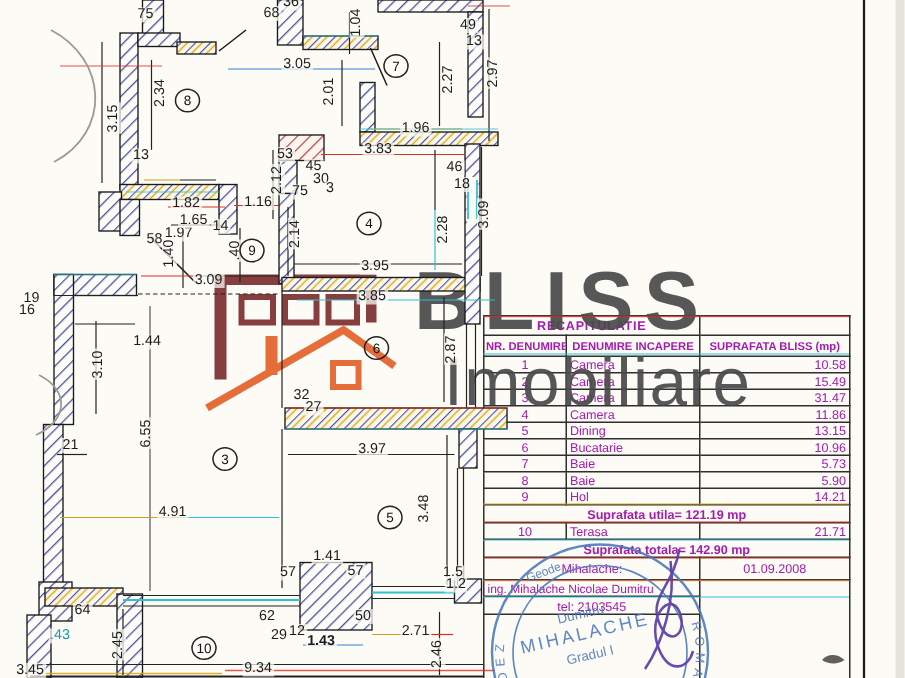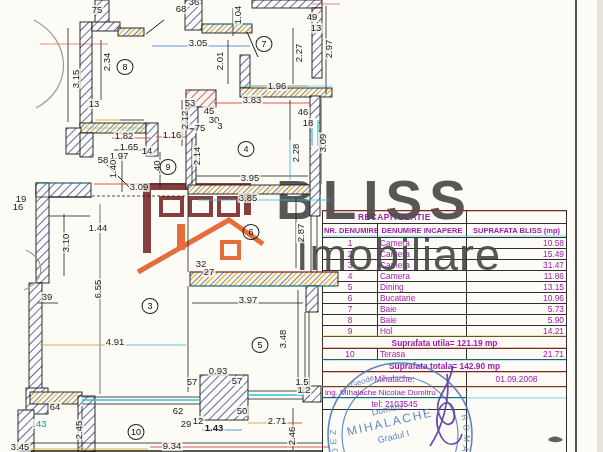--- a/index.html
+++ b/index.html
@@ -326,29 +326,29 @@
       <div class="dim" style="left: 308px; top: 123px;">18</div>
       <div class="dim v" style="left: 296px; top: 153px;">2.28</div>
       <div class="dim v" style="left: 323px; top: 143px;">3.09</div>
       <div class="dim" style="left: 250px; top: 178px;">3.95</div>
       <div class="dim" style="left: 248px; top: 198px;">3.85</div>
       <div class="dim v" style="left: 301px; top: 233px;">2.87</div>
       <div class="dim" style="left: 21px; top: 199px;">19</div>
       <div class="dim" style="left: 18px; top: 207px;">16</div>
       <div class="dim" style="left: 74px; top: 228px; margin-left: 24px;">1.44</div>
       <div class="dim v" style="left: 66px; top: 243px;">3.10</div>
-      <div class="dim" style="left: 47px; top: 297px;">39</div>
+      <div class="dim" style="left: 47px; top: 297px;">21</div>
       <div class="dim v" style="left: 98px; top: 289px;">6.55</div>
       <div class="dim" style="left: 115px; top: 342px;">4.91</div>
       <div class="dim" style="left: 201px; top: 264px;">32</div>
       <div class="dim" style="left: 209px; top: 272px;">27</div>
       <div class="dim" style="left: 248px; top: 300px;">3.97</div>
       <div class="dim v" style="left: 283px; top: 339px;">3.48</div>
       <div class="dim" style="left: 192px; top: 382px;">57</div>
-      <div class="dim" style="left: 218px; top: 371px;">0.93</div>
+      <div class="dim" style="left: 218px; top: 371px;">1.41</div>
       <div class="dim" style="left: 237px; top: 381px;">57</div>
       <div class="dim" style="left: 302px; top: 382px;">1.5</div>
       <div class="dim" style="left: 304px; top: 390px;">1.2</div>
       <div class="dim" style="left: 55px; top: 407px;">64</div>
       <div class="dim" style="left: 40px; top: 424px; color: rgb(26, 154, 170);">.43</div>
       <div class="dim v" style="left: 79px; top: 430px;">2.45</div>
       <div class="dim" style="left: 178px; top: 411px;">62</div>
       <div class="dim" style="left: 242px; top: 411px;">50</div>
       <div class="dim" style="left: 186px; top: 424px;">29</div>
       <div class="dim" style="left: 198px; top: 421px;">12</div>

